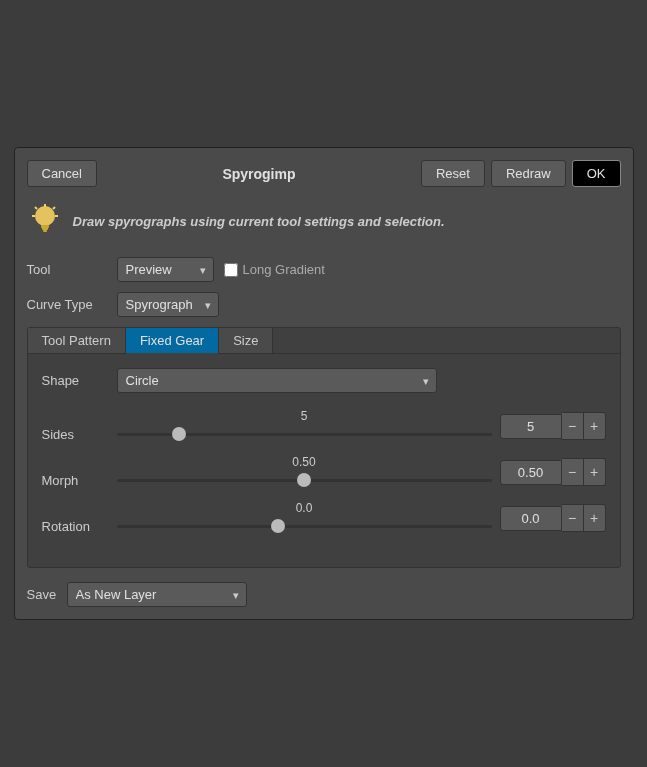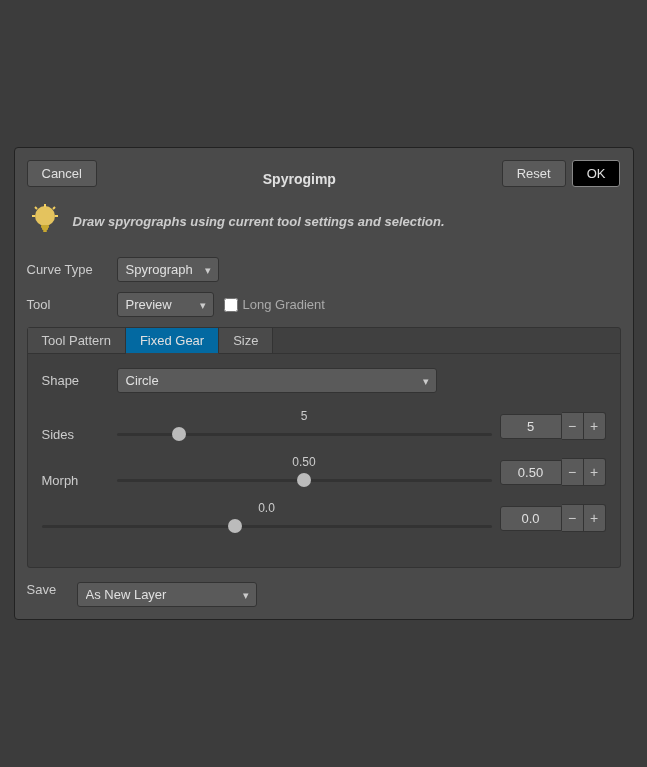--- a/index.html
+++ b/index.html
@@ -16,21 +16,21 @@
     }
     .window {
       background: #4a4a4a;
       border: 1px solid #222;
       border-radius: 4px;
       width: 620px;
       padding: 12px;
     }
     .toolbar {
       display: flex;
-      align-items: flex-end;
+      align-items: center;
       justify-content: space-between;
       margin-bottom: 12px;
     }
     .toolbar-center {
       font-weight: bold;
       font-size: 14px;
       color: #e0e0e0;
     }
     .toolbar-right {
       display: flex;
@@ -250,21 +250,21 @@
     .step-btn:last-child {
       border-radius: 0 3px 3px 0;
     }
     .slider-row-outer {
       display: flex;
       align-items: center;
       margin-bottom: 12px;
     }
     .save-row {
       display: flex;
-      gap: 10px;
+      align-items: center;
       margin-top: 6px;
     }
     .save-label {
       width: 40px;
       color: #ccc;
     }
     .save-select-wrapper {
       position: relative;
       display: inline-block;
       width: 180px;
@@ -287,20 +287,21 @@
 </head>
 <body>
 
 <div class="window">
 
   <div class="toolbar">
     <button class="btn">Cancel</button>
     <span class="toolbar-center">Spyrogimp</span>
     <div class="toolbar-right">
       <button class="btn">Reset</button>
+      <button class="btn">Redraw</button>
       <button class="btn btn-ok">OK</button>
     </div>
   </div>
 
   <div class="info-bar">
     <div class="bulb-icon">
       <svg width="28" height="36" viewBox="0 0 28 36">
         <ellipse cx="14" cy="13" rx="10" ry="10" fill="#f5d060" opacity="0.9"></ellipse>
         <rect x="10" y="22" width="8" height="3" rx="1" fill="#c8a830"></rect>
         <rect x="11" y="24" width="6" height="3" rx="1" fill="#c8a830"></rect>
@@ -309,45 +310,45 @@
         <line x1="4" y1="4" x2="6" y2="6" stroke="#f5d060" stroke-width="2"></line>
         <line x1="24" y1="4" x2="22" y2="6" stroke="#f5d060" stroke-width="2"></line>
         <line x1="1" y1="13" x2="4" y2="13" stroke="#f5d060" stroke-width="2"></line>
         <line x1="27" y1="13" x2="24" y2="13" stroke="#f5d060" stroke-width="2"></line>
       </svg>
     </div>
     <span class="info-text">Draw spyrographs using current tool settings and selection.</span>
   </div>
 
   <div class="form-row">
+    <span class="form-label">Tool</span>
+    <div class="select-wrapper">
+      <select>
+        <option>Preview</option>
+        <option>Paintbrush</option>
+        <option>Pencil</option>
+        <option>Airbrush</option>
+      </select>
+    </div>
+    <label class="checkbox-label">
+      <input type="checkbox" style="">
+      <span>Long Gradient</span>
+    </label>
+  </div>
+
+  <div class="form-row">
     <span class="form-label">Curve Type</span>
     <div class="select-wrapper">
       <select>
         <option>Spyrograph</option>
         <option>Epitrochoid</option>
         <option>Sine Curve</option>
         <option>Lissajous</option>
       </select>
     </div>
-  </div>
-
-  <div class="form-row">
-    <span class="form-label">Tool</span>
-    <div class="select-wrapper">
-      <select>
-        <option>Preview</option>
-        <option>Paintbrush</option>
-        <option>Pencil</option>
-        <option>Airbrush</option>
-      </select>
-    </div>
-    <label class="checkbox-label">
-      <input type="checkbox" style="">
-      <span>Long Gradient</span>
-    </label>
   </div>
 
   <div class="tab-panel">
     <div class="tab-bar">
       <div class="tab">Tool Pattern</div>
       <div class="tab active">Fixed Gear</div>
       <div class="tab">Size</div>
     </div>
     <div class="tab-content">
 
@@ -403,20 +404,21 @@
         <div class="number-stepper">
           <input type="text" class="number-input" value="0.50" style="">
           <button class="step-btn">−</button>
           <button class="step-btn">+</button>
         </div>
       </div>
 
       <div class="slider-row-outer">
         <div style="display:flex;flex-direction:column;flex:1;">
           <div style="display:flex;align-items:center;">
+            <span class="slider-name">Rotation</span>
             <div class="slider-track-area">
               <span class="slider-value-label">0.0</span>
               <div class="slider-track">
                 <div class="slider-line">
                   <div class="slider-thumb" style="left: 43%"></div>
                 </div>
               </div>
             </div>
           </div>
         </div>

